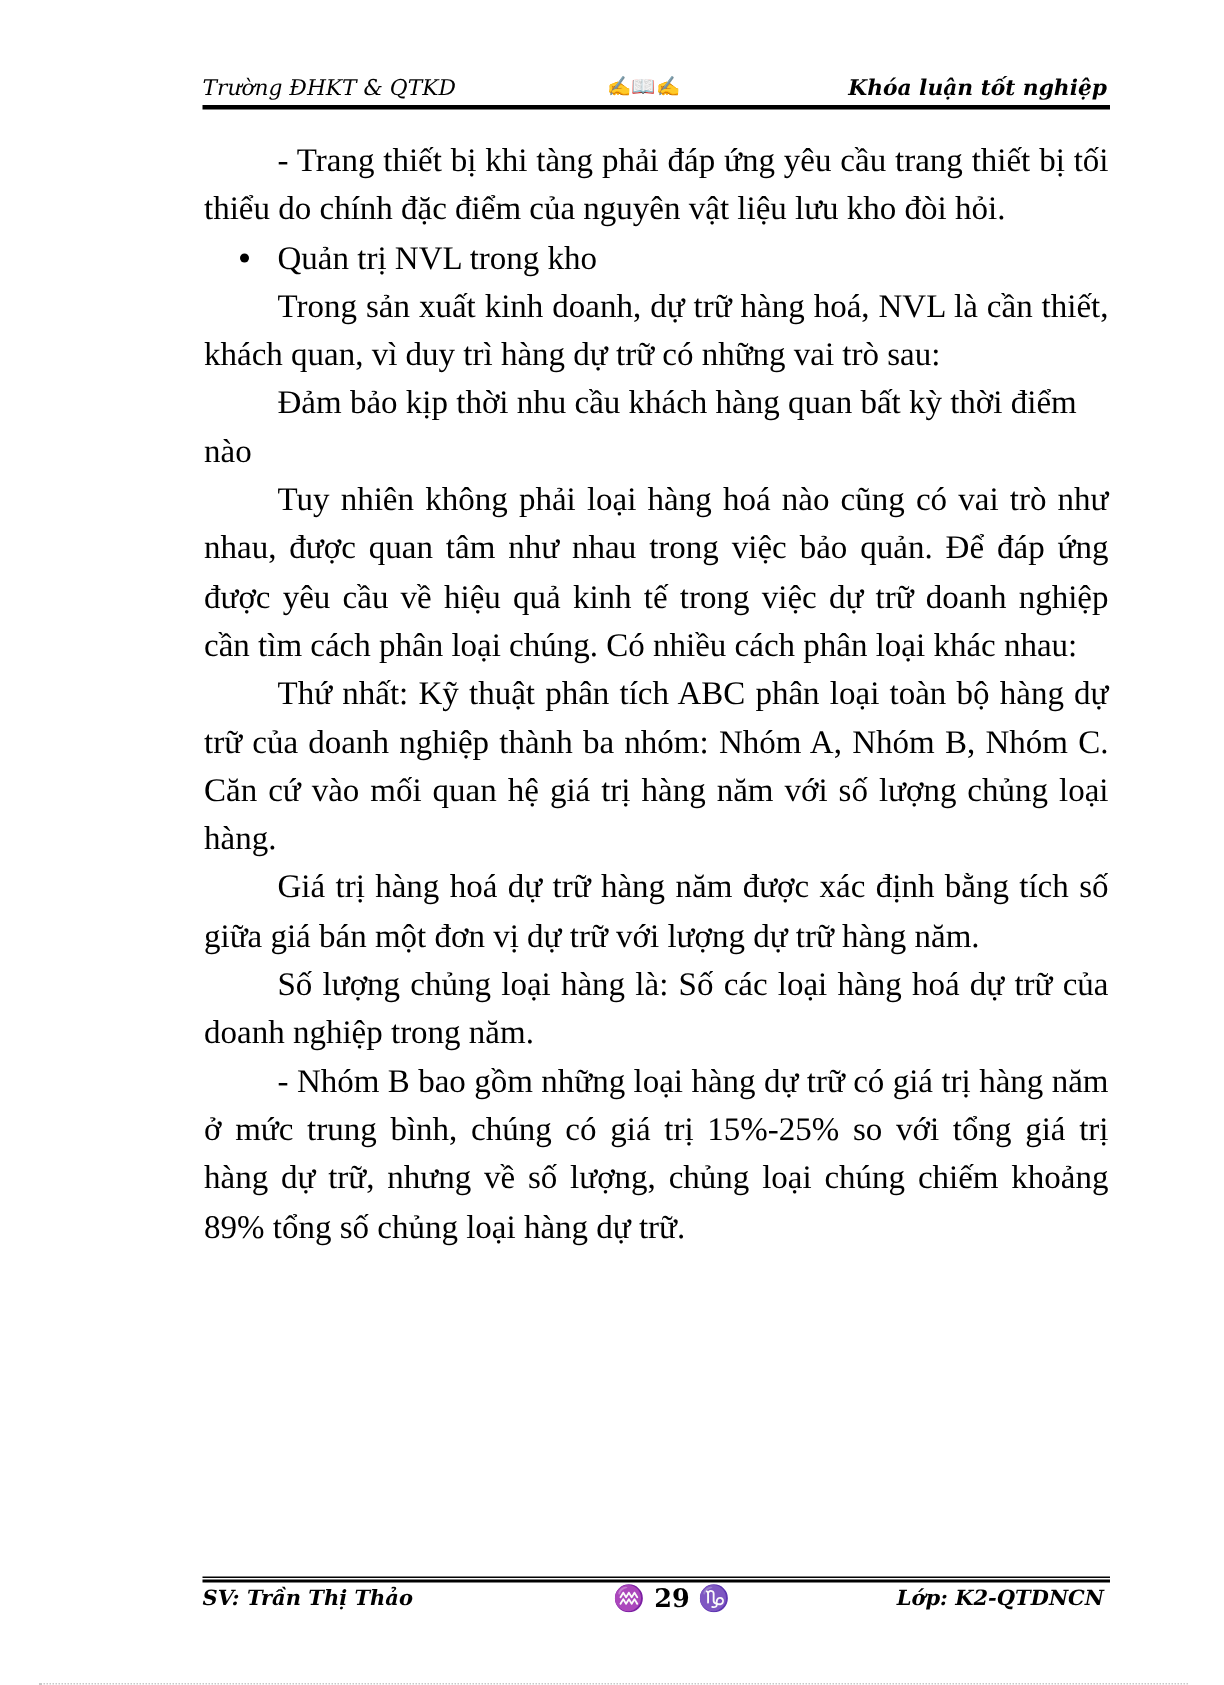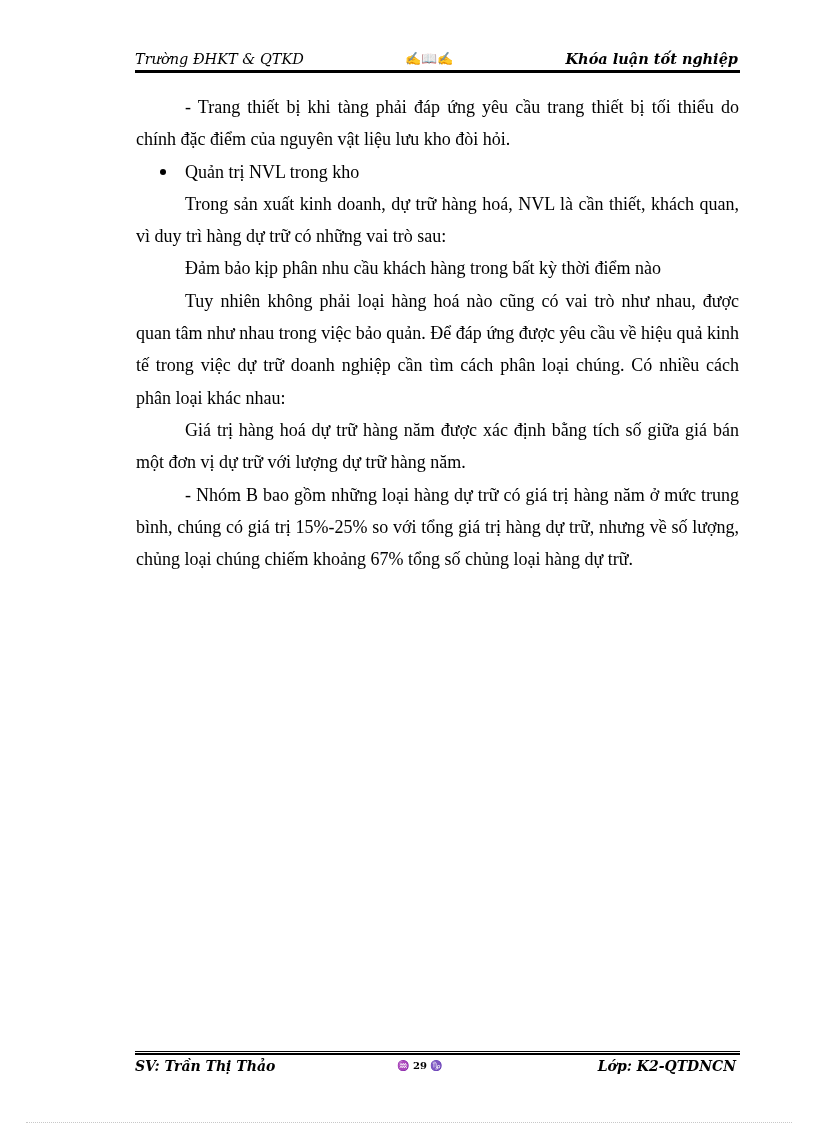--- a/index.html
+++ b/index.html
@@ -39,21 +39,21 @@
       border-top: 2.5px solid #000;
       border-bottom: 0.8px solid #000;
       box-sizing: border-box;
     }
     .content {
       position: absolute;
       left: 136px;
       top: 91px;
       width: 603px;
       font-family: "Liberation Serif", serif;
-      font-size: 18px;
+      font-size: 22px;
       line-height: 32.3px;
     }
     .content p {
       margin: 0;
       text-align: justify;
       text-indent: 49px;
     }
     .content p.plain-indent { text-indent: 49px; text-align: left; }
     .bullet-row {
       position: relative;
@@ -86,21 +86,21 @@
       top: 1056px;
       width: 605px;
       height: 20px;
       font-family: "DejaVu Serif", "Liberation Serif", serif;
       font-style: italic;
       font-size: 14px;
       line-height: 20px;
       font-weight: bold;
     }
     .page-footer .left { position: absolute; left: 0; top: 0; }
-    .page-footer .center { position: absolute; left: 262px; top: 0; font-style: normal; font-size: 10px; }
+    .page-footer .center { position: absolute; left: 274px; top: 0; font-style: normal; font-size: 17px; }
     .page-footer .right { position: absolute; right: 4px; top: 0; }
     .page-edge {
       position: absolute;
       left: 26px;
       top: 1122px;
       width: 766px;
       height: 0;
       border-top: 1px dotted #c8c8c8;
     }
   </style>
@@ -114,24 +114,26 @@
 </div>
 <div class="header-rule"></div>
 
 <div class="content">
   <p>- Trang thiết bị khi tàng phải đáp ứng yêu cầu trang thiết bị tối thiểu do chính đặc điểm của nguyên vật liệu lưu kho đòi hỏi.</p>
   <div class="bullet-row">
     <span class="dot"></span>
     <span>Quản trị NVL trong kho</span>
   </div>
   <p>Trong sản xuất kinh doanh, dự trữ hàng hoá, NVL là cần thiết, khách quan, vì duy trì hàng dự trữ có những vai trò sau:</p>
-  <p class="plain-indent">Đảm bảo kịp phân nhu cầu khách hàng trong bất kỳ thời điểm nào</p>
+  <p class="plain-indent">Đảm bảo kịp thời nhu cầu khách hàng quan bất kỳ thời điểm nào</p>
   <p>Tuy nhiên không phải loại hàng hoá nào cũng có vai trò như nhau, được quan tâm như nhau trong việc bảo quản. Để đáp ứng được yêu cầu về hiệu quả kinh tế trong việc dự trữ doanh nghiệp cần tìm cách phân loại chúng. Có nhiều cách phân loại khác nhau:</p>
+  <p>Thứ nhất: Kỹ thuật phân tích ABC phân loại toàn bộ hàng dự trữ của doanh nghiệp thành ba nhóm: Nhóm A, Nhóm B, Nhóm C. Căn cứ vào mối quan hệ giá trị hàng năm với số lượng chủng loại hàng.</p>
   <p>Giá trị hàng hoá dự trữ hàng năm được xác định bằng tích số giữa giá bán một đơn vị dự trữ với lượng dự trữ hàng năm.</p>
-  <p>- Nhóm B bao gồm những loại hàng dự trữ có giá trị hàng năm ở mức trung bình, chúng có giá trị 15%-25% so với tổng giá trị hàng dự trữ, nhưng về số lượng, chủng loại chúng chiếm khoảng 67% tổng số chủng loại hàng dự trữ.</p>
+  <p>Số lượng chủng loại hàng là: Số các loại hàng hoá dự trữ của doanh nghiệp trong năm.</p>
+  <p>- Nhóm B bao gồm những loại hàng dự trữ có giá trị hàng năm ở mức trung bình, chúng có giá trị 15%-25% so với tổng giá trị hàng dự trữ, nhưng về số lượng, chủng loại chúng chiếm khoảng 89% tổng số chủng loại hàng dự trữ.</p>
 </div>
 
 <div class="footer-rule"></div>
 <div class="page-footer">
   <span class="left">SV: Trần Thị Thảo</span>
   <span class="center">
     <span>♒</span>
     <span>29</span>
     <span>♑</span>
   </span>

